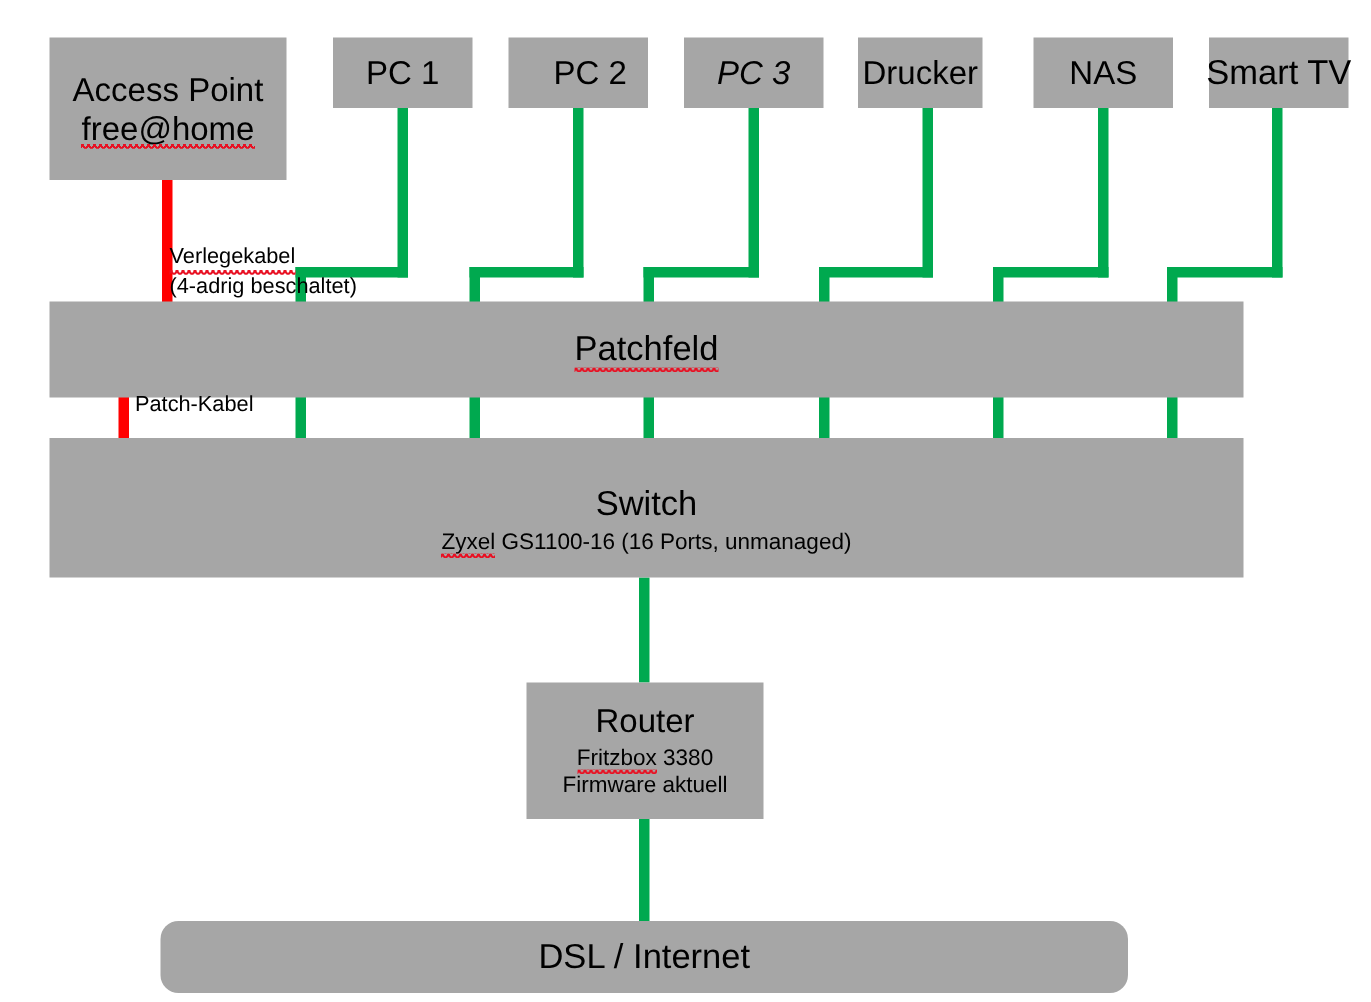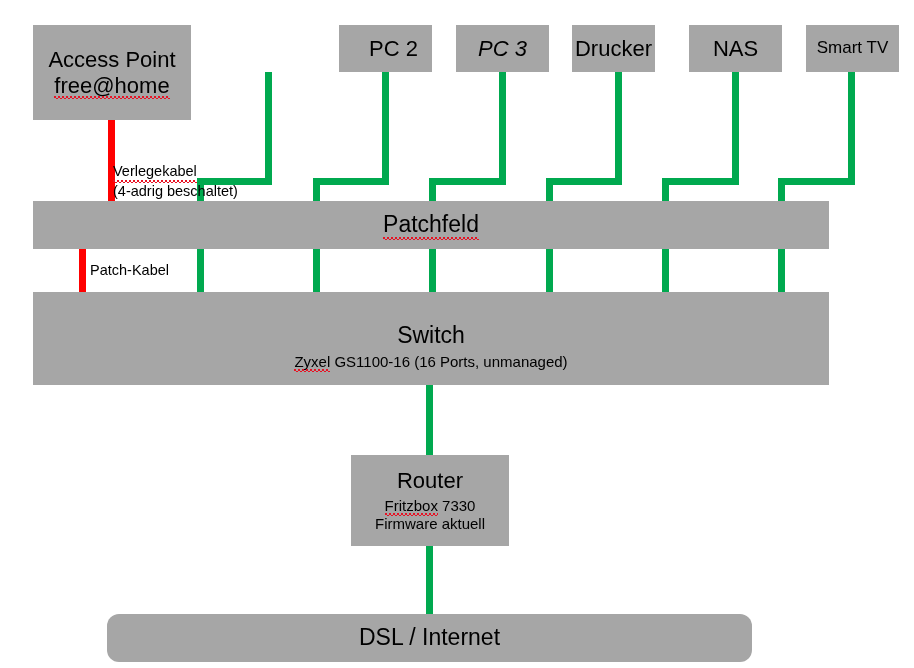--- a/index.html
+++ b/index.html
@@ -33,21 +33,21 @@
     text-align: center;
     line-height: 1.18;
     z-index: 3;
   }
   .node .title {
     font-size: 22px;
     font-weight: normal;
     white-space: nowrap;
   }
   .node .title.small {
-    font-size: 17px;
+    font-size: 23px;
     text-align: right;
   }
   .node .sub {
     font-size: 15px;
     white-space: nowrap;
   }
 
   
   .spell {
     position: relative;
@@ -130,20 +130,23 @@
 
   <div class="cable green" style="left:426px; top:546px; width:7px; height:68px;"></div>
 
   <div class="node" style="left:33px; top:25px; width:158px; height:95px;">
     <div class="title">Access Point</div>
     <div class="title">
       <span class="spell">free@home</span>
     </div>
   </div>
 
+  <div class="node" style="left:222px; top:25px; width:93px; height:47px;">
+    <div class="title">PC 1</div>
+  </div>
 
   <div class="node" style="left:339px; top:25px; width:93px; height:47px;padding-left:16px;">
     <div class="title">PC 2</div>
   </div>
 
   <div class="node" style="left:456px; top:25px; width:93px; height:47px;font-style:italic;">
     <div class="title">PC 3</div>
   </div>
 
   <div class="node" style="left:572px; top:25px; width:83px; height:47px;">
@@ -151,37 +154,37 @@
   </div>
 
   <div class="node" style="left:689px; top:25px; width:93px; height:47px;">
     <div class="title">NAS</div>
   </div>
 
   <div class="node" style="left:806px; top:25px; width:93px; height:47px;">
     <div class="title small">Smart TV</div>
   </div>
 
-  <div class="node" style="left:33px; top:201px; width:796px; height:48px;">
+  <div class="node" style="left:33px; top:201px; width:796px; height:64px;">
     <div class="bar-label-big">
       <span class="spell">Patchfeld</span>
     </div>
   </div>
 
   <div class="node" style="left:33px; top:292px; width:796px; height:93px;">
     <div class="bar-label-big" style="margin-bottom:4px;margin-top:16px;">Switch</div>
     <div class="sub">
       <span class="spell">Zyxel</span><span> GS1100-16 (16 Ports, unmanaged)</span>
     </div>
   </div>
 
   <div class="node" style="left:351px; top:455px; width:158px; height:91px;">
     <div class="title" style="margin-bottom:3px;">Router</div>
     <div class="sub">
-      <span class="spell">Fritzbox</span><span> 7330</span>
+      <span class="spell">Fritzbox</span><span> 3380</span>
     </div>
     <div class="sub">Firmware aktuell</div>
   </div>
 
   <div class="node" style="left:107px; top:614px; width:645px; height:48px;border-radius:12px;">
     <div class="bar-label-big">DSL / Internet</div>
   </div>
 
   <div class="annot" style="left:113px; top:138px;margin-top:24px;">
     <div>

